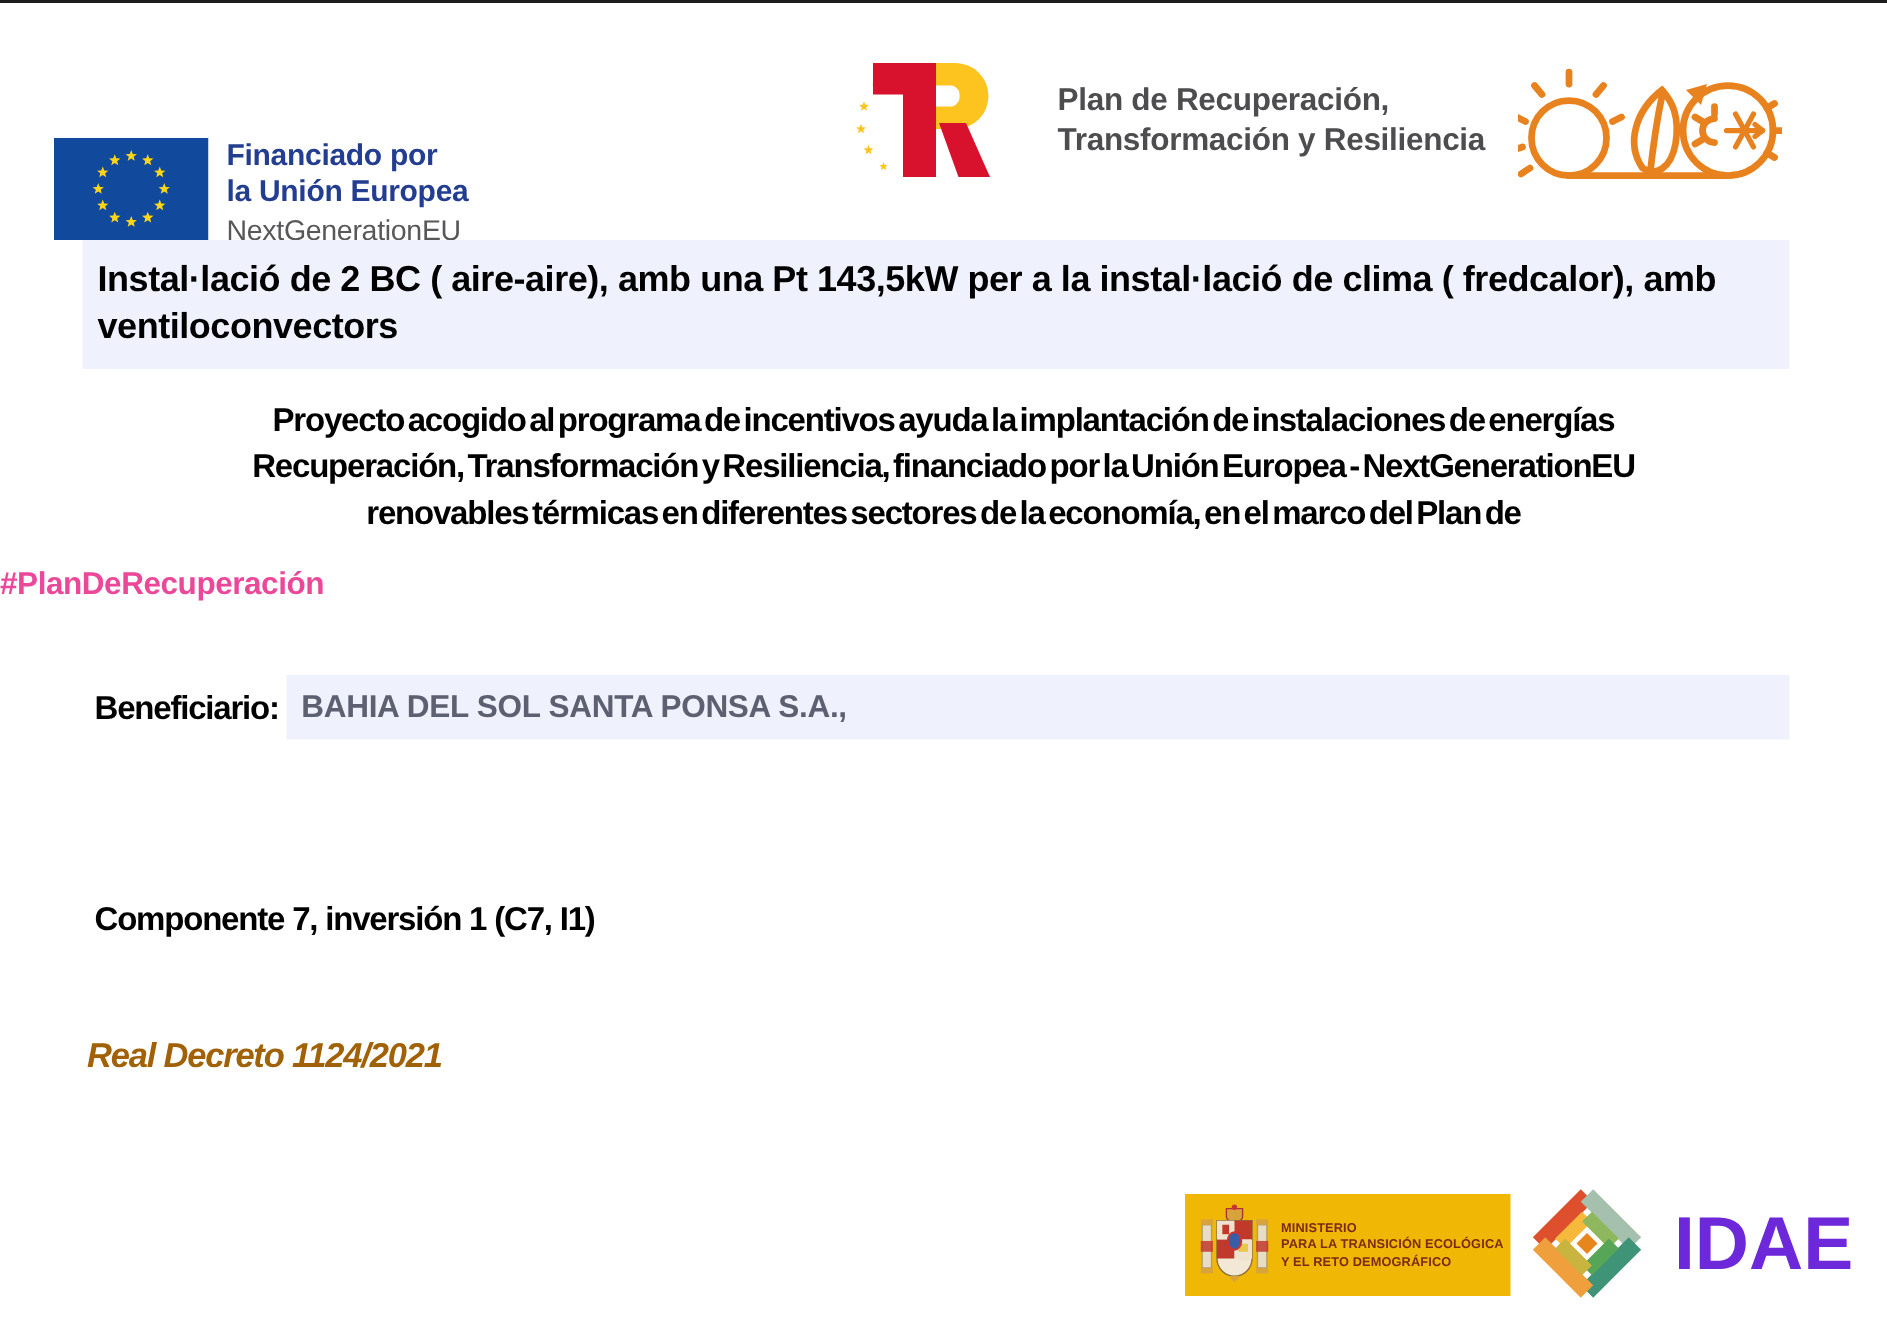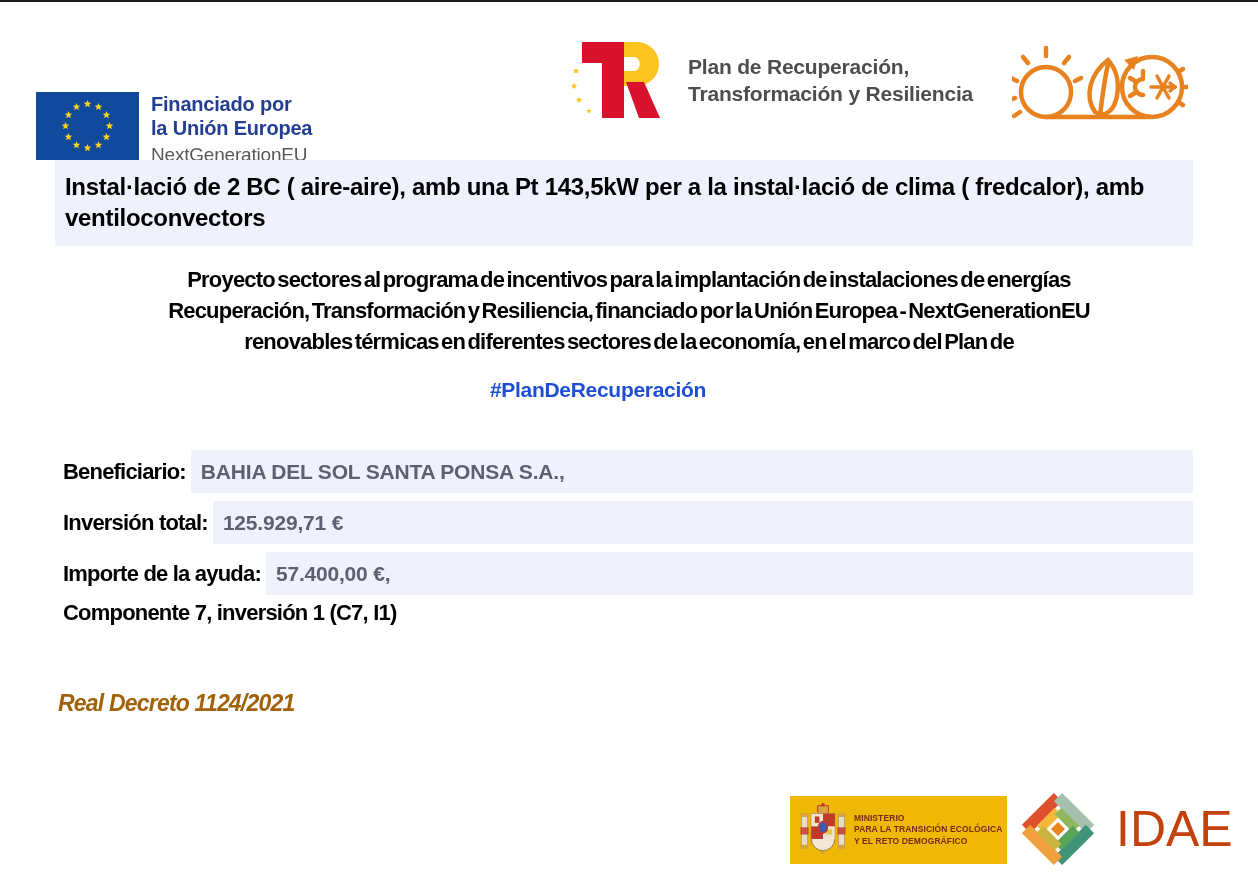--- a/index.html
+++ b/index.html
@@ -12,42 +12,42 @@
 
   
   .eu-block { position:absolute; left:36px; top:45px; display:flex;margin-top:45px; }
   .eu-flag { width:103px; height:68px; display:block; }
   .eu-text { margin-left:12px; padding-top:0px; }
   .eu-text .l1 { font-size:20px; font-weight:bold; color:#233e90; line-height:1.22; letter-spacing:-0.2px; }
   .eu-text .l3 { font-size:19px; color:#58585a; margin-top:3px; letter-spacing:-0.2px; }
 
   .prtr-block { position:absolute; left:570px; top:34px; display:flex; align-items:center; }
   .prtr-logo { width:102px; height:88px; display:block; }
-  .prtr-text { margin-left:16px; font-size:21px; font-weight:bold; color:#4d4d4f; line-height:1.3; letter-spacing:-0.2px; }
+  .prtr-text { margin-left:33px; font-size:21px; font-weight:bold; color:#4d4d4f; line-height:1.3; letter-spacing:-0.2px; }
 
   .energy-icons { position:absolute; left:1012px; top:36px; }
   .energy-icons svg { width:176px; height:92px; display:block; }
 
   
   .title-bar {
     position:absolute; left:55px; top:158px; width:1138px;
     background:#eff1fc; padding:11px 14px 13px 10px;
     font-size:24px; font-weight:bold; color:#000000;
     line-height:1.3; letter-spacing:-0.3px;
   }
 
   
   .program-par {
     position:absolute; left:0; top:262px; width:1258px; text-align:center;
     font-size:22px; font-weight:bold; color:#000;
     line-height:1.42; letter-spacing:-0.8px; word-spacing:-3px;
   }
   .hashtag {
-    position:absolute; left:0; top:376px; width:1196px; text-align:center;
-    font-size:21px; font-weight:bold; color:#1d4ed8; letter-spacing:-0.3px;
+    position:absolute; left:0; top:376px; width:1196px; text-align:left;
+    font-size:21px; font-weight:bold; color:#ec4899; letter-spacing:-0.3px;
   }
 
   
   .row { position:absolute; left:63px; width:1130px; display:flex; align-items:center; }
   .row-label { font-size:22px; font-weight:bold; color:#000; letter-spacing:-0.8px; white-space:nowrap; margin-right:5px; }
   .row-valuebox { flex:1; background:#eff1fc; padding:10px 20px 9px 10px; }
   .row-value { font-size:21px; font-weight:bold; color:#5c6070; letter-spacing:-0.2px; }
   .row-1 { top:448px; }
   .row-2 { top:499px; }
   .row-3 { top:550px; }
@@ -57,21 +57,21 @@
   
   .ministry {
     position:absolute; left:790px; top:794px; width:217px; height:68px;
     background:#f0b705; display:flex; align-items:center;
   }
   .ministry svg { width:54px; height:58px; margin-left:6px; flex:0 0 auto; }
   .ministry-text { margin-left:4px; font-size:8.5px; font-weight:bold; color:#7a2a17; line-height:1.3; letter-spacing:0.1px; }
 
   .idae-block { position:absolute; left:1012px; top:788px; display:flex; align-items:center; }
   .idae-mark { width:92px; height:78px; display:block; }
-  .idae-word { margin-left:12px; font-size:50px; font-weight:normal; color:#c2410c; letter-spacing:0px; }
+  .idae-word { margin-left:12px; font-size:50px; font-weight:bold; color:#6d28d9; letter-spacing:0px; }
 </style>
 </head>
 <body>
 
 <div class="page">
 
   <div class="eu-block">
     <svg class="eu-flag" viewBox="0 0 103 68">
       <defs>
         <polygon id="st" points="0,-7 1.76,-2.43 6.66,-2.16 2.85,0.93 4.11,5.66 0,3 -4.11,5.66 -2.85,0.93 -6.66,-2.16 -1.76,-2.43"></polygon>
@@ -156,42 +156,30 @@
         <line x1="157" y1="38" x2="145" y2="60"></line>
         <line x1="158" y1="45" x2="163" y2="49"></line>
         <line x1="158" y1="53" x2="163" y2="49"></line>
       </g>
     </svg>
   </div>
 
   <div class="title-bar">Instal·lació de 2 BC ( aire-aire), amb una Pt 143,5kW per a la instal·lació de clima ( fredcalor), amb ventiloconvectors</div>
 
   <div class="program-par">
-    <div>Proyecto sectores al programa de incentivos para la implantación de instalaciones de energías</div>
+    <div>Proyecto acogido al programa de incentivos ayuda la implantación de instalaciones de energías</div>
     <div>Recuperación, Transformación y Resiliencia, financiado por la Unión Europea - NextGenerationEU</div>
     <div>renovables térmicas en diferentes sectores de la economía, en el marco del Plan de</div>
   </div>
   <div class="hashtag">#PlanDeRecuperación</div>
 
   <div class="row row-1">
     <span class="row-label">Beneficiario:</span>
     <span class="row-valuebox">
       <span class="row-value">BAHIA DEL SOL SANTA PONSA S.A.,</span>
-    </span>
-  </div>
-  <div class="row row-2">
-    <span class="row-label">Inversión total:</span>
-    <span class="row-valuebox">
-      <span class="row-value">125.929,71 €</span>
-    </span>
-  </div>
-  <div class="row row-3">
-    <span class="row-label">Importe de la ayuda:</span>
-    <span class="row-valuebox">
-      <span class="row-value">57.400,00 €,</span>
     </span>
   </div>
 
   <div class="component-line">Componente 7, inversión 1 (C7, I1)</div>
   <div class="decree-line">Real Decreto 1124/2021</div>
 
   <div class="ministry">
     <svg viewBox="0 0 60 62">
 
       <path d="M24,4 h12 v6 a6,4 0 0 1 -12,0 z" fill="#d9a33c" stroke="#a33" stroke-width="1"></path>

